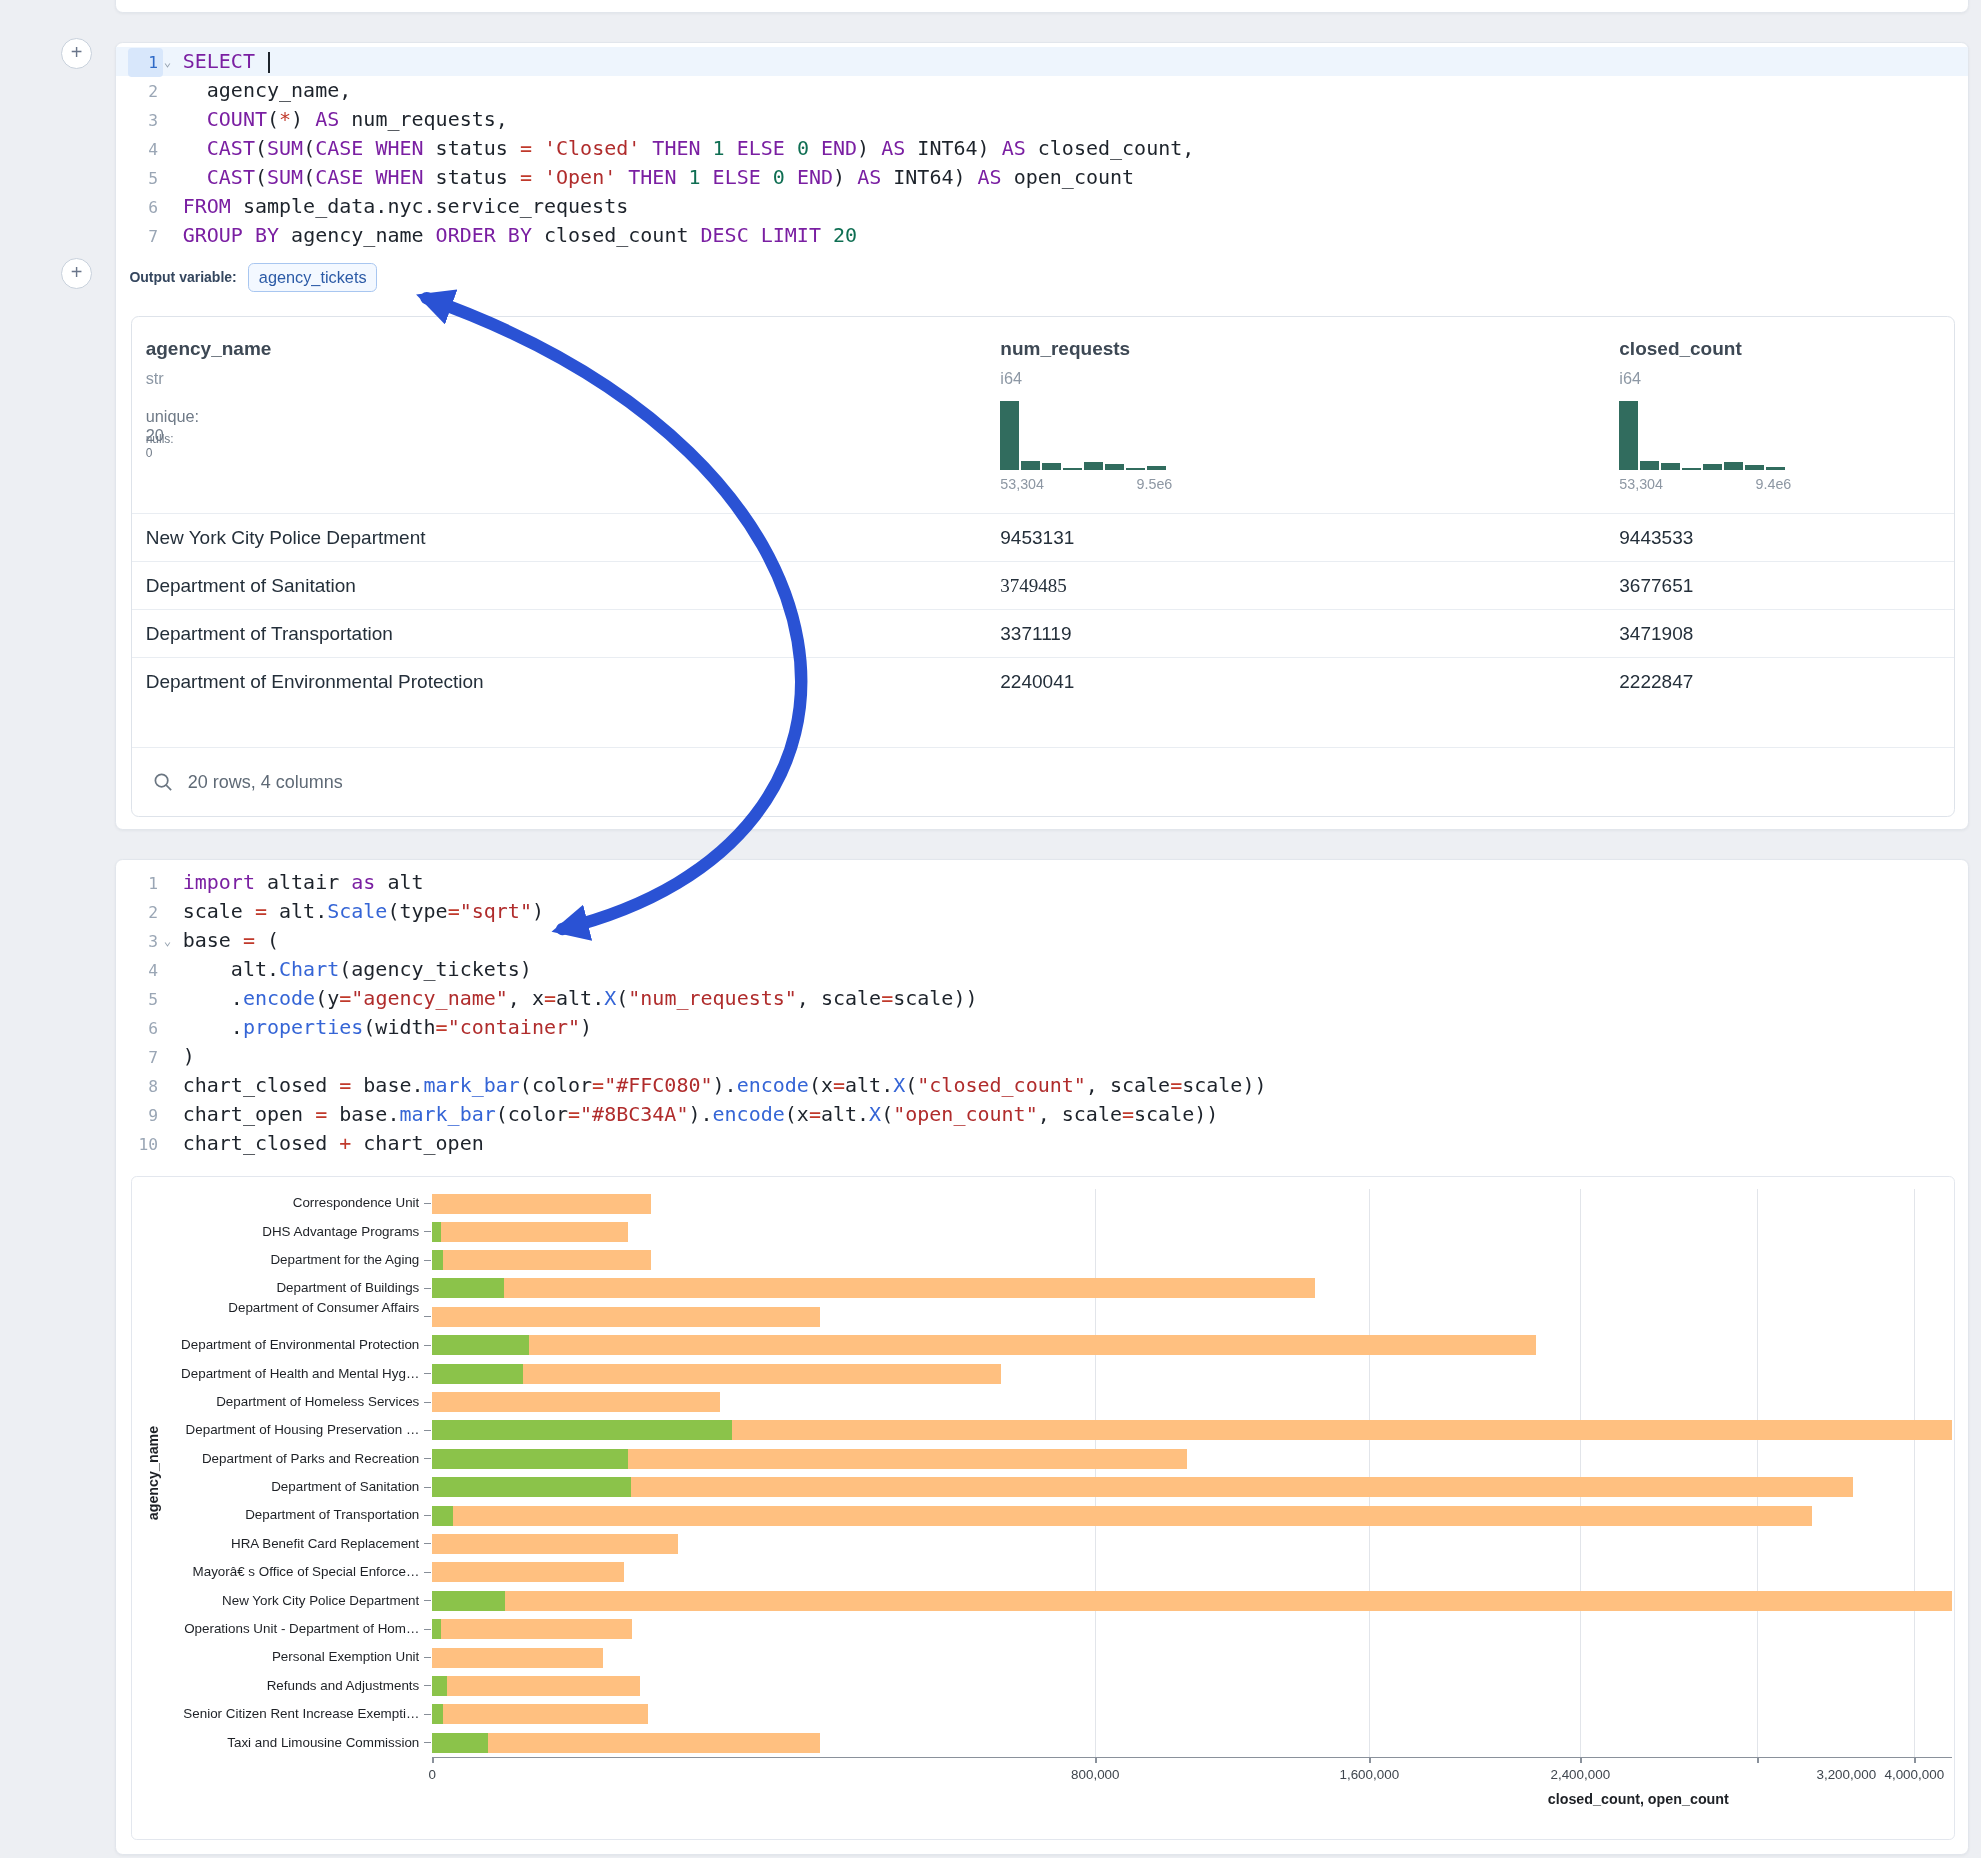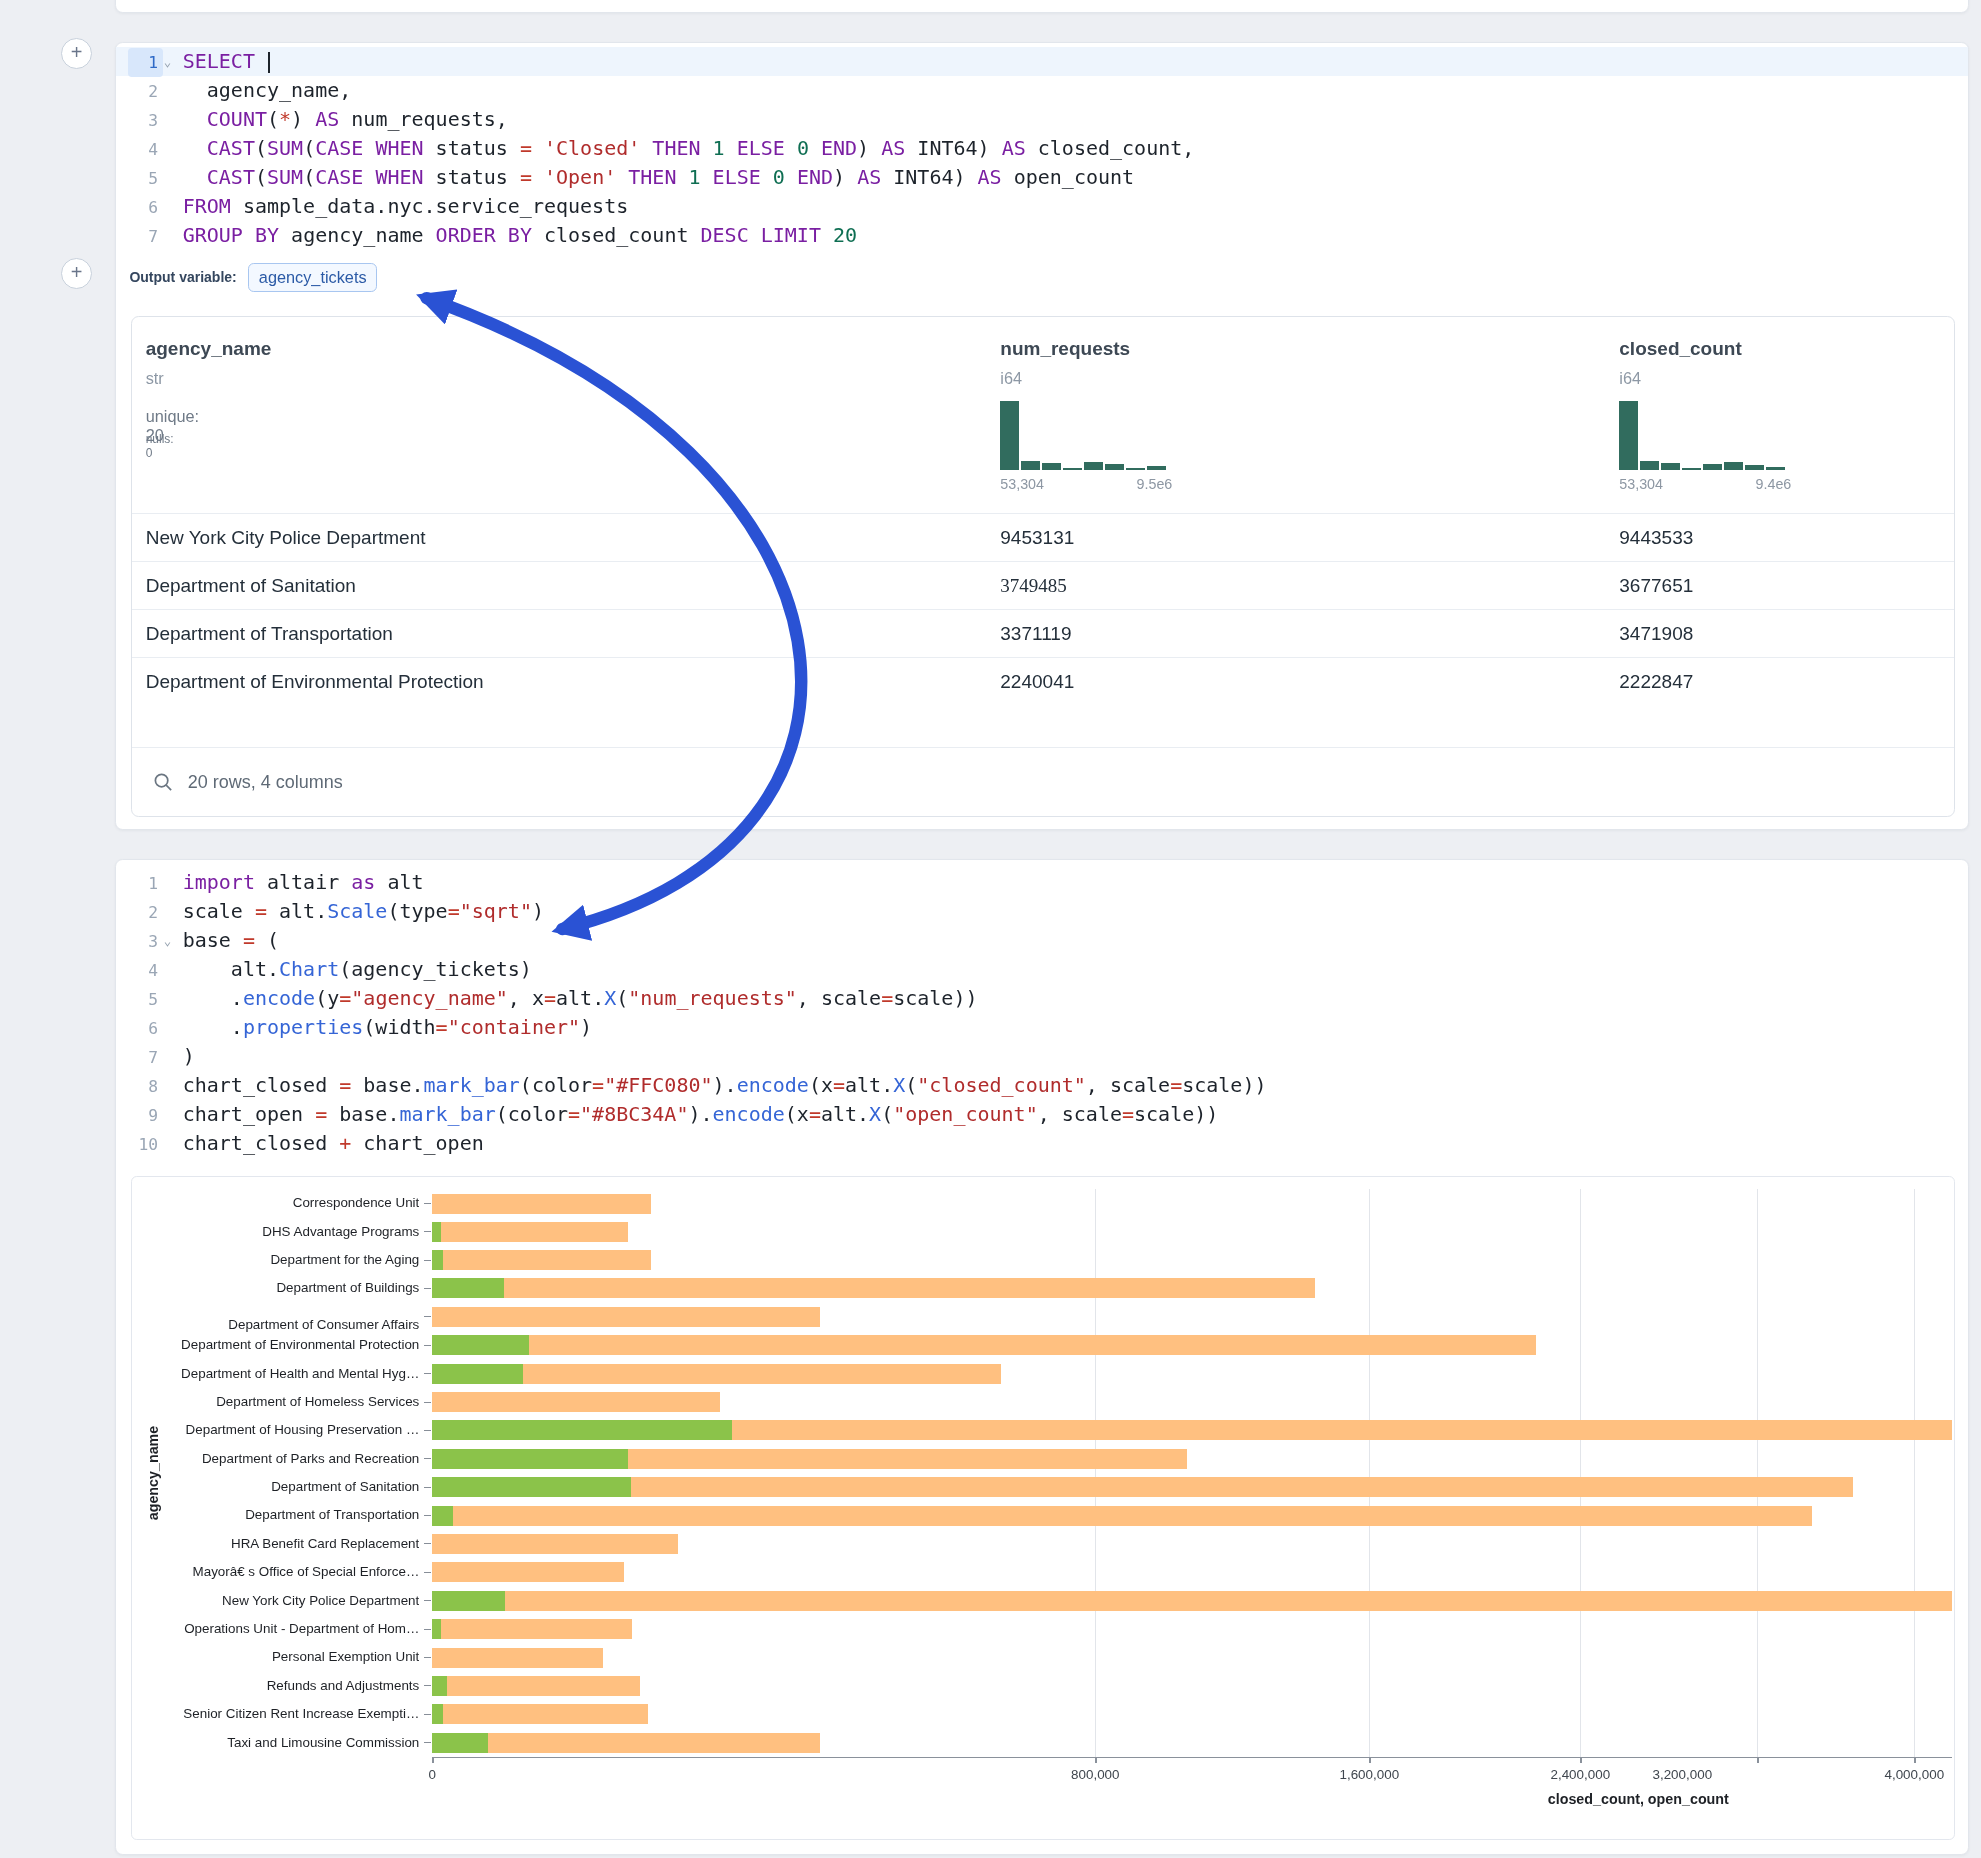--- a/index.html
+++ b/index.html
@@ -241,32 +241,32 @@
           </div>
           <div class="xtick" style="left: 300px;"></div>
           <div class="xlab" style="left: 300px;">0</div>
           <div class="xtick" style="left: 963px;"></div>
           <div class="xlab" style="left: 963px;">800,000</div>
           <div class="xtick" style="left: 1237px;"></div>
           <div class="xlab" style="left: 1237px;">1,600,000</div>
           <div class="xtick" style="left: 1448px;"></div>
           <div class="xlab" style="left: 1448px;">2,400,000</div>
           <div class="xtick" style="left: 1625px;"></div>
-          <div class="xlab" style="left: 1550px;">3,200,000</div>
+          <div class="xlab" style="left: 1714px;">3,200,000</div>
           <div class="xtick" style="left: 1782px;"></div>
           <div class="xlab" style="left: 1782px;">4,000,000</div>
           <div class="ylab" style="top: 18px;">Correspondence Unit</div>
           <div class="ydash" style="top: 26px;"></div>
           <div class="ylab" style="top: 47px;">DHS Advantage Programs</div>
           <div class="ydash" style="top: 54px;"></div>
           <div class="ylab" style="top: 75px;">Department for the Aging</div>
           <div class="ydash" style="top: 83px;"></div>
           <div class="ylab" style="top: 103px;">Department of Buildings</div>
           <div class="ydash" style="top: 111px;"></div>
-          <div class="ylab" style="top: 140px;">Department of Consumer Affairs</div>
+          <div class="ylab" style="top: 123px;">Department of Consumer Affairs</div>
           <div class="ydash" style="top: 139px;"></div>
           <div class="ylab" style="top: 160px;">Department of Environmental Protection</div>
           <div class="ydash" style="top: 168px;"></div>
           <div class="ylab" style="top: 189px;">Department of Health and Mental Hyg…</div>
           <div class="ydash" style="top: 196px;"></div>
           <div class="ylab" style="top: 217px;">Department of Homeless Services</div>
           <div class="ydash" style="top: 225px;"></div>
           <div class="ylab" style="top: 245px;">Department of Housing Preservation …</div>
           <div class="ydash" style="top: 253px;"></div>
           <div class="ylab" style="top: 274px;">Department of Parks and Recreation</div>

